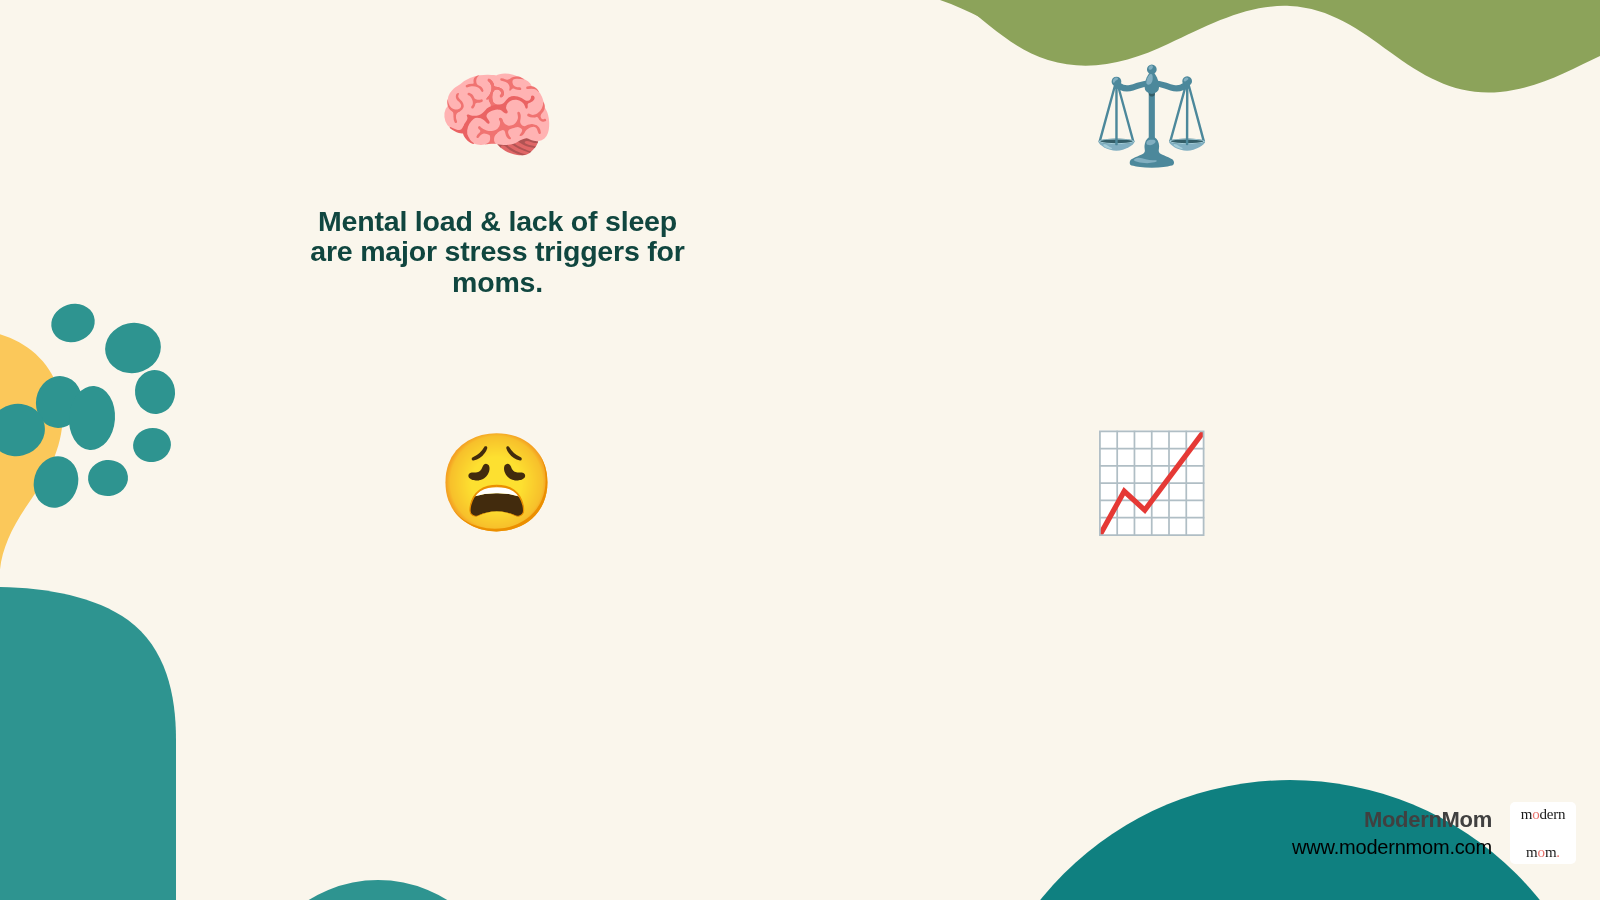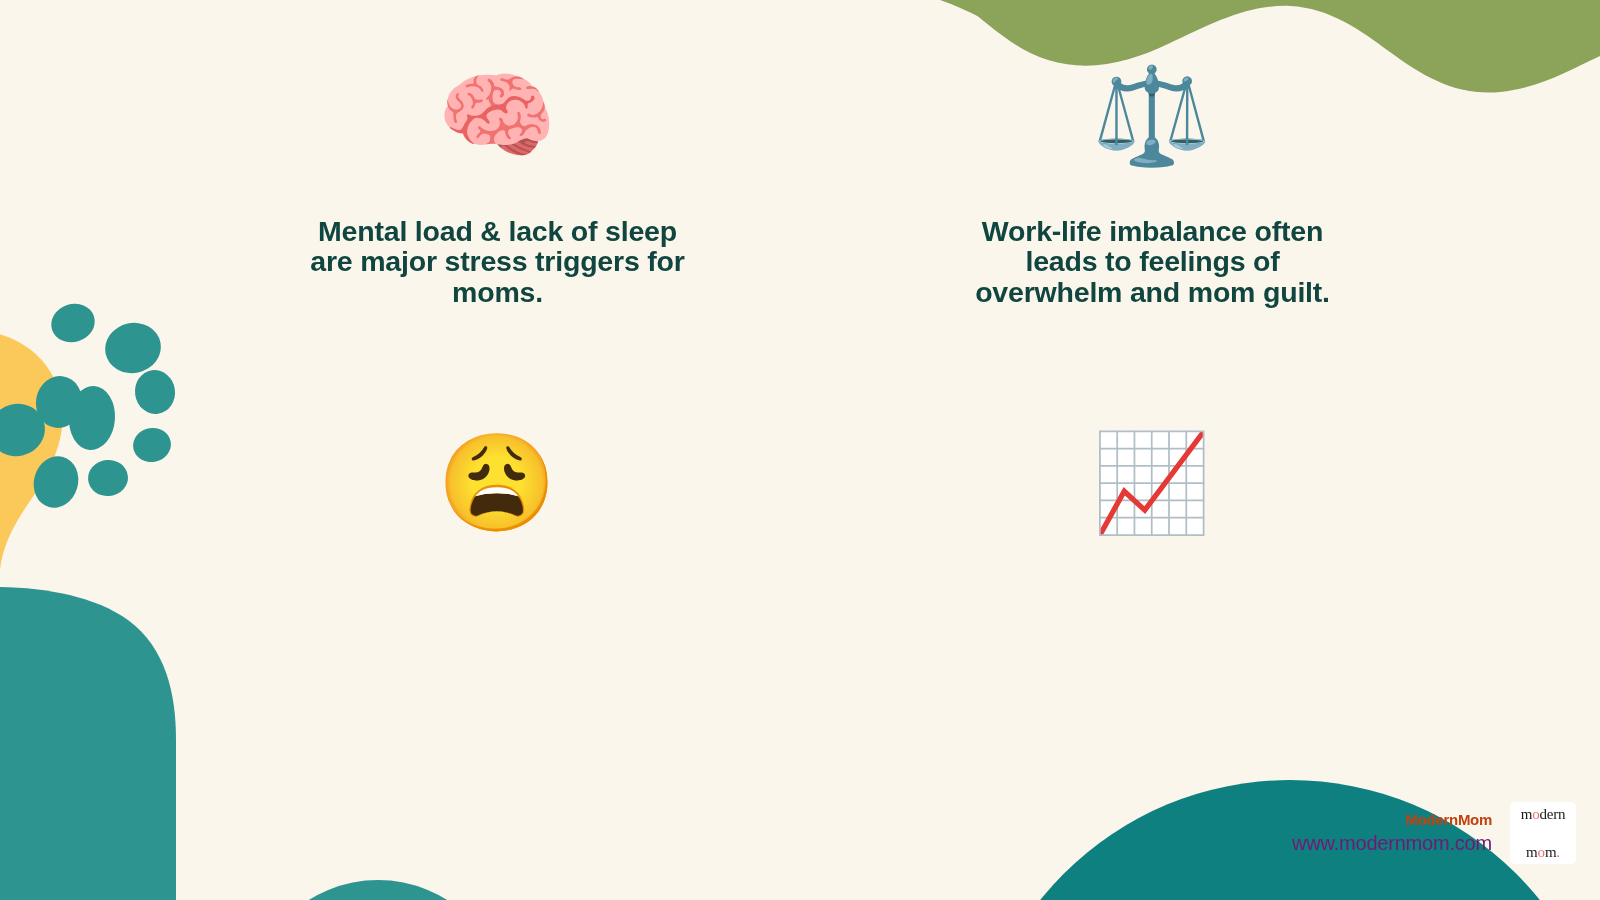--- a/index.html
+++ b/index.html
@@ -57,21 +57,21 @@
     font-size: 96px;
     line-height: 1;
     height: 112px;
     display: flex;
     align-items: center;
     justify-content: center;
     user-select: none;
   }
 
   .caption {
-    margin-top: 44px;
+    margin-top: 34px;
     text-align: center;
     color: #10463F;
     font-weight: 700;
     font-size: 28.5px;
     line-height: 1.07;
     letter-spacing: -0.2px;
     max-width: 420px;
     white-space: pre-line;
   }
 
@@ -89,30 +89,30 @@
   }
 
   .brand-text {
     display: flex;
     flex-direction: column;
     align-items: flex-end;
     line-height: 1.15;
   }
 
   .brand-name {
-    font-size: 15px;
+    font-size: 22px;
     font-weight: 700;
-    color: #c2410c;
+    color: #404040;
     letter-spacing: -0.3px;
   }
 
   .brand-url {
     font-size: 20px;
     font-weight: 400;
-    color: #701a75;
+    color: #000000;
     letter-spacing: -0.2px;
     margin-top: 3px;
     margin-left: 44px;
   }
 
   .brand-logo {
     width: 66px;
     height: 62px;
     background: #FFFFFF;
     border-radius: 5px;
@@ -189,23 +189,20 @@
 
     <div class="cell cell-left">
       <div class="emoji">🧠</div>
       <div class="caption">Mental load &amp; lack of sleep
 are major stress triggers for
 moms.</div>
     </div>
 
     <div class="cell cell-right">
       <div class="emoji">⚖️</div>
-      <div class="caption">Work-life imbalance often
-leads to feelings of
-overwhelm and mom guilt.</div>
     </div>
 
     <div class="cell cell-left row2">
       <div class="emoji">😩</div>
     </div>
 
     <div class="cell cell-right row2">
       <div class="emoji">📈</div>
     </div>
   </div>

